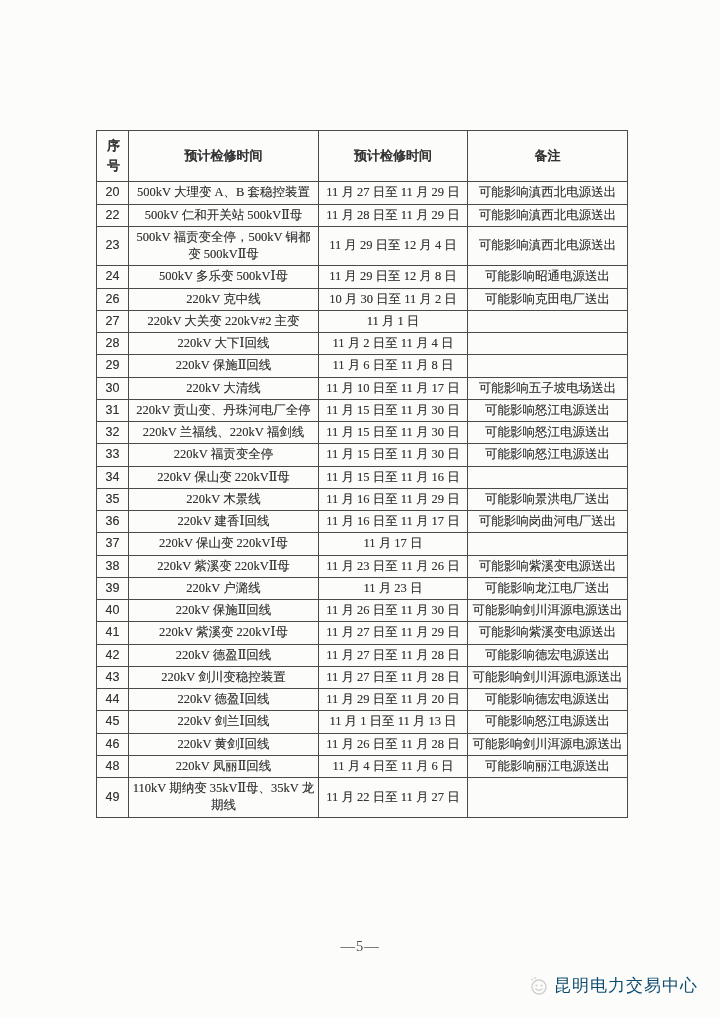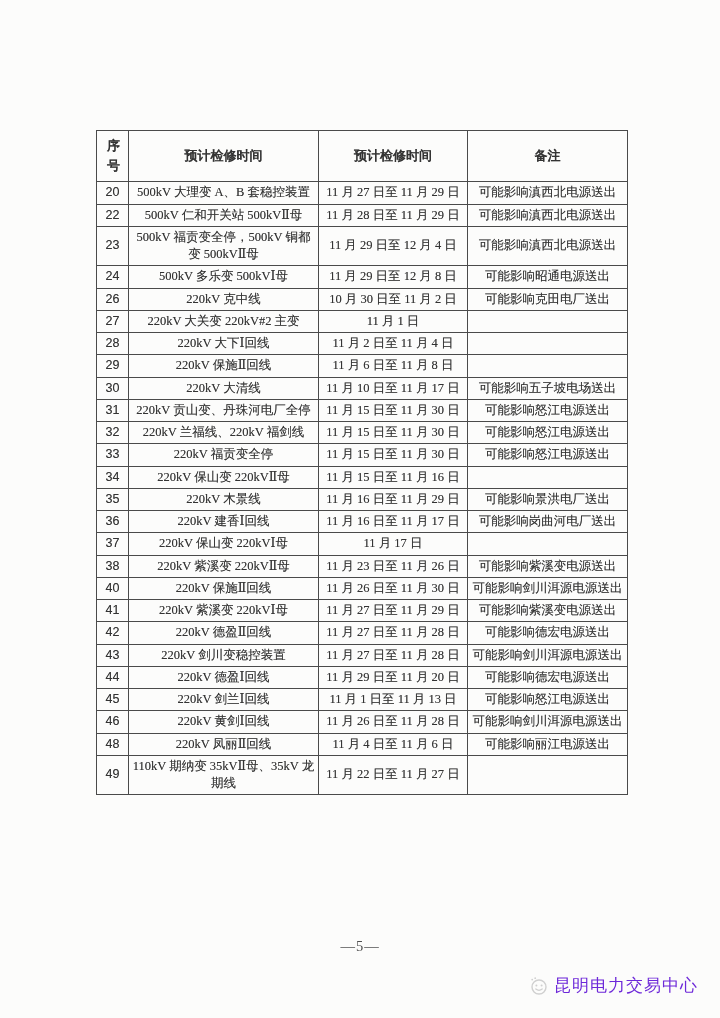--- a/index.html
+++ b/index.html
@@ -61,21 +61,21 @@
     letter-spacing: 1px;
     color: #4f4f4f;
   }
   .watermark {
     position: absolute;
     right: 22px;
     top: 974px;
     display: flex;
     align-items: center;
     gap: 5px;
-    color: #6d28d9;
+    color: #0c4a6e;
     font-size: 17px;
     font-family: "Liberation Sans", "DejaVu Sans", sans-serif;
     letter-spacing: 1px;
   }
   .watermark svg { display: block; }
 </style>
 </head>
 <body>
 
 <div class="page">
@@ -194,20 +194,26 @@
           <td class="col-time">11 月 17 日</td>
           <td class="col-remark"></td>
         </tr>
         <tr>
           <td class="col-no">38</td>
           <td class="col-equipment">220kV 紫溪变 220kVⅡ母</td>
           <td class="col-time">11 月 23 日至 11 月 26 日</td>
           <td class="col-remark">可能影响紫溪变电源送出</td>
         </tr>
         <tr>
+          <td class="col-no">39</td>
+          <td class="col-equipment">220kV 户潞线</td>
+          <td class="col-time">11 月 23 日</td>
+          <td class="col-remark">可能影响龙江电厂送出</td>
+        </tr>
+        <tr>
           <td class="col-no">40</td>
           <td class="col-equipment">220kV 保施Ⅱ回线</td>
           <td class="col-time">11 月 26 日至 11 月 30 日</td>
           <td class="col-remark">可能影响剑川洱源电源送出</td>
         </tr>
         <tr>
           <td class="col-no">41</td>
           <td class="col-equipment">220kV 紫溪变 220kVⅠ母</td>
           <td class="col-time">11 月 27 日至 11 月 29 日</td>
           <td class="col-remark">可能影响紫溪变电源送出</td>

